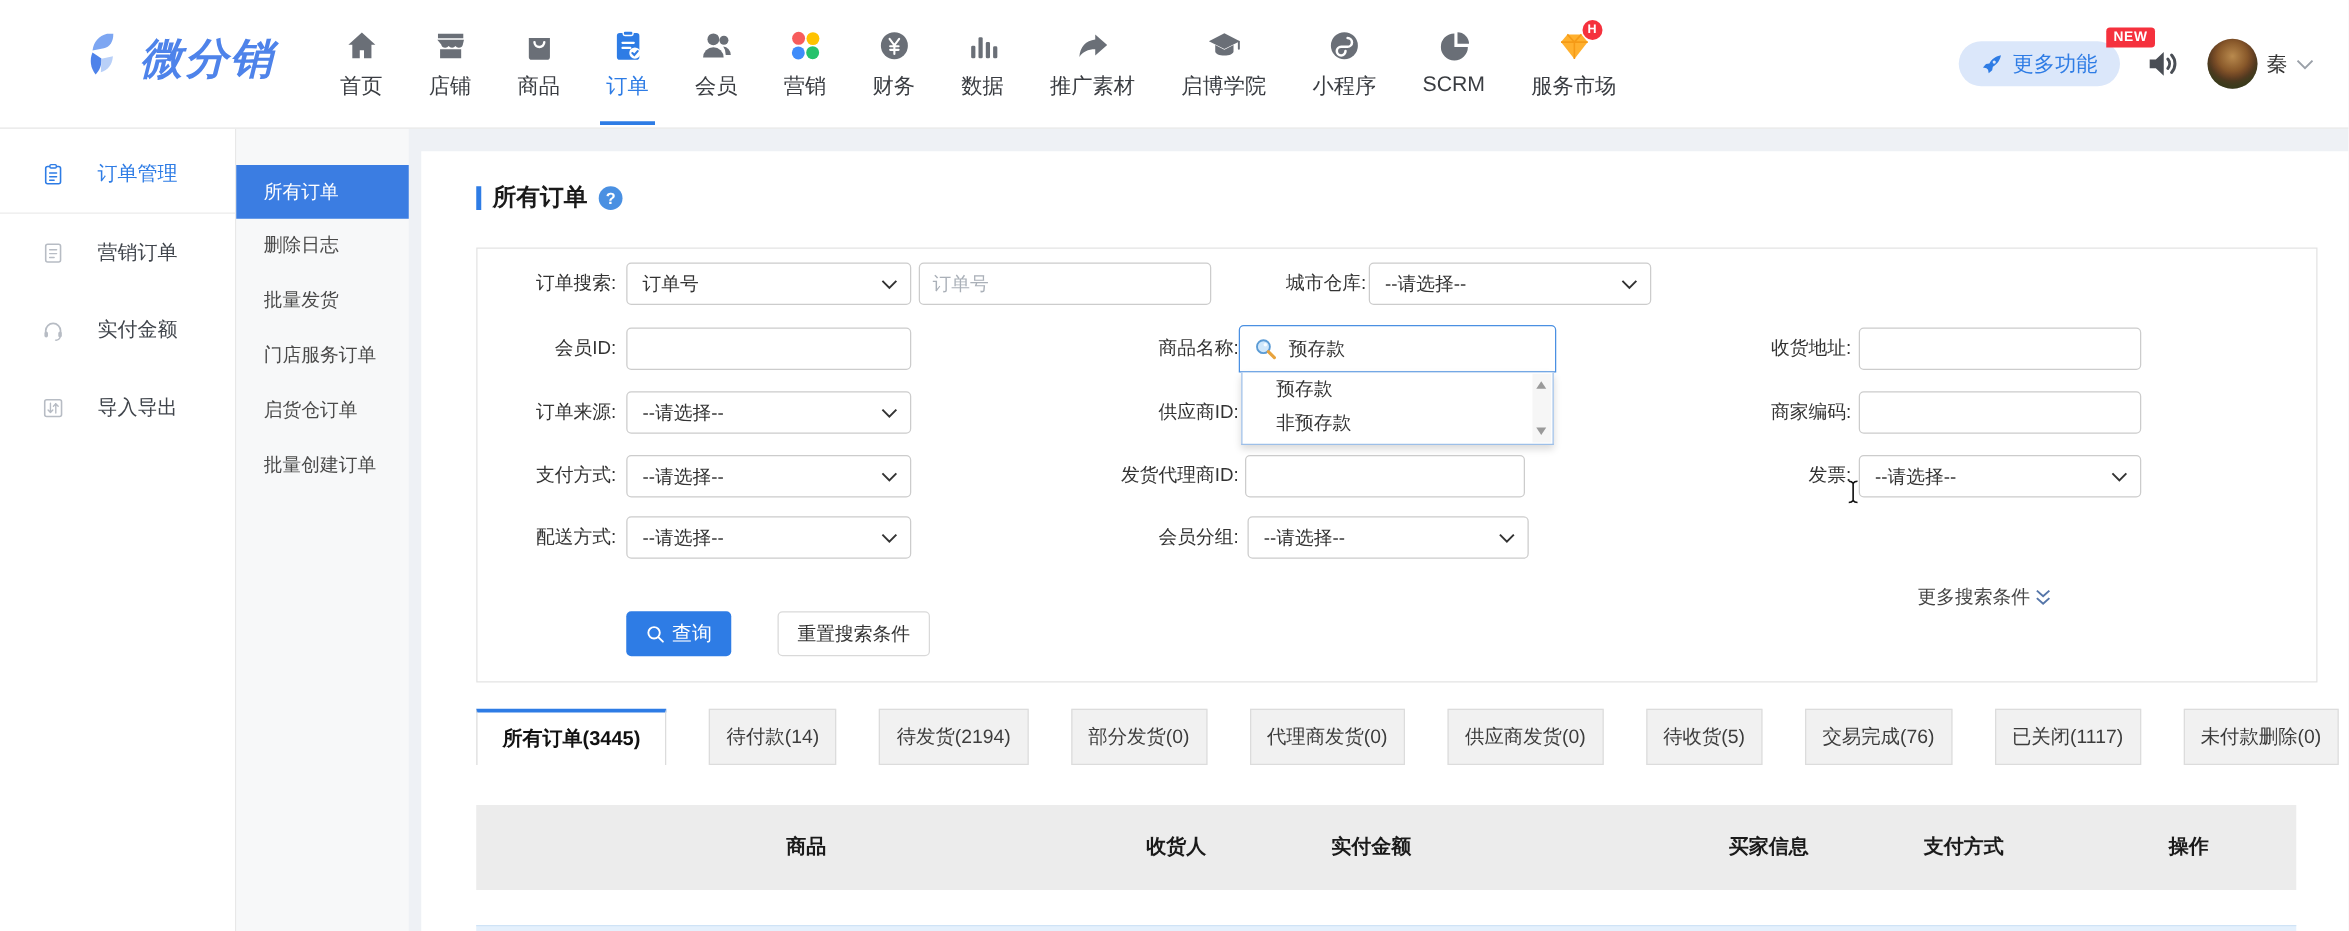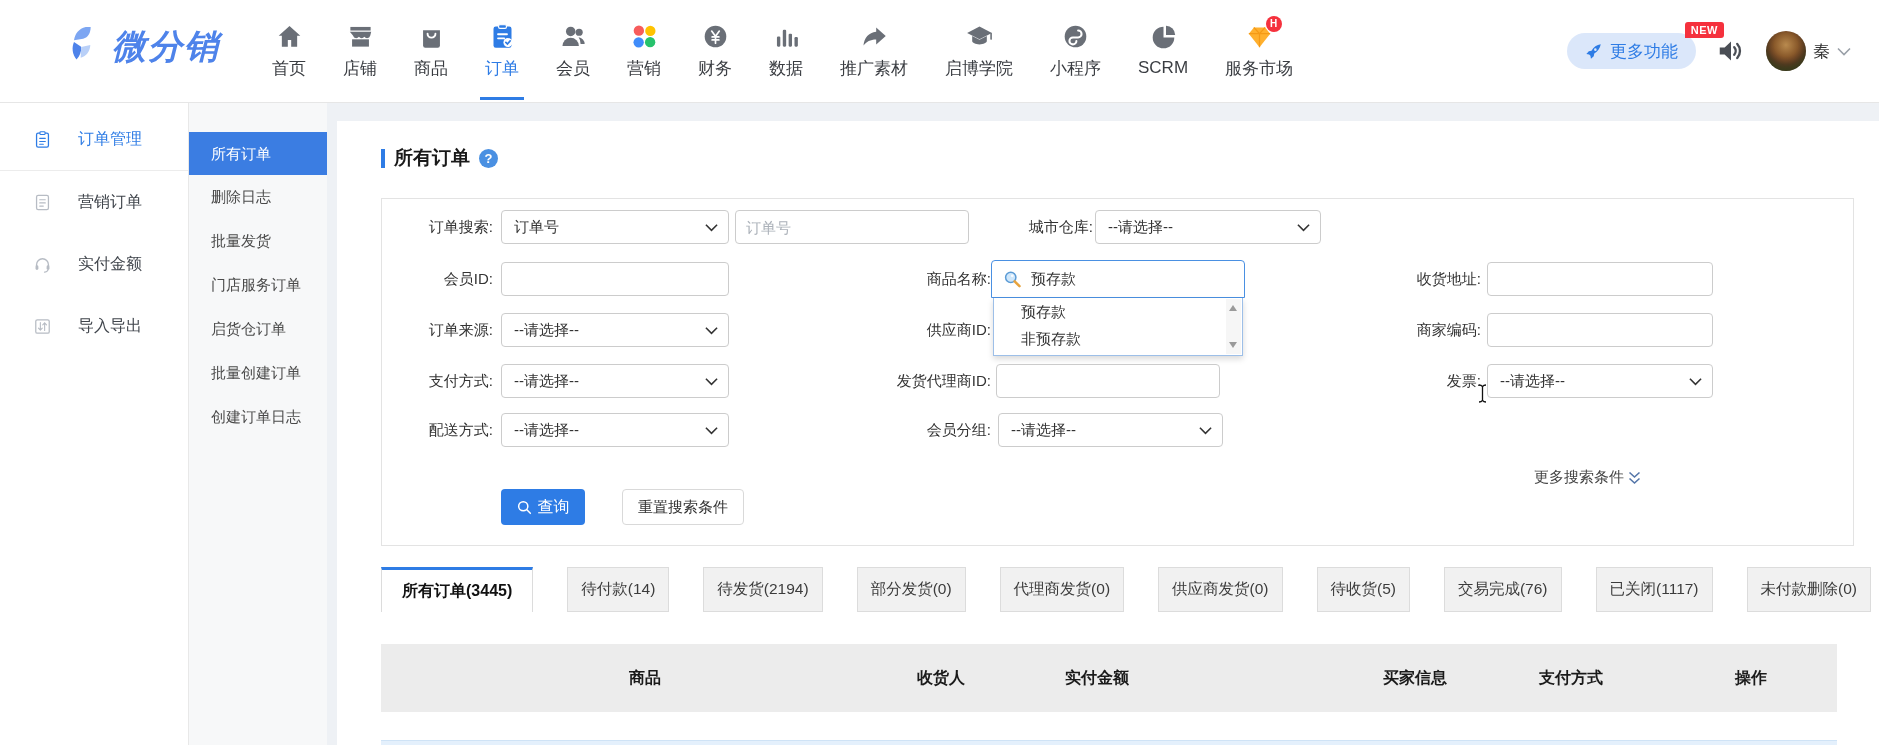--- a/index.html
+++ b/index.html
@@ -323,21 +323,20 @@
     </div>
   </aside>
 
   <aside class="submenu">
     <div class="sub-item active">所有订单</div>
     <div class="sub-item">删除日志</div>
     <div class="sub-item">批量发货</div>
     <div class="sub-item">门店服务订单</div>
     <div class="sub-item">启货仓订单</div>
     <div class="sub-item">批量创建订单</div>
-    <div class="sub-item">创建订单日志</div>
   </aside>
 
   <div class="card"></div>
 
   <div class="page-title">
     <span class="pt-bar"></span>
     <span class="pt-text">所有订单</span>
     <span class="pt-help">?</span>
   </div>
 

